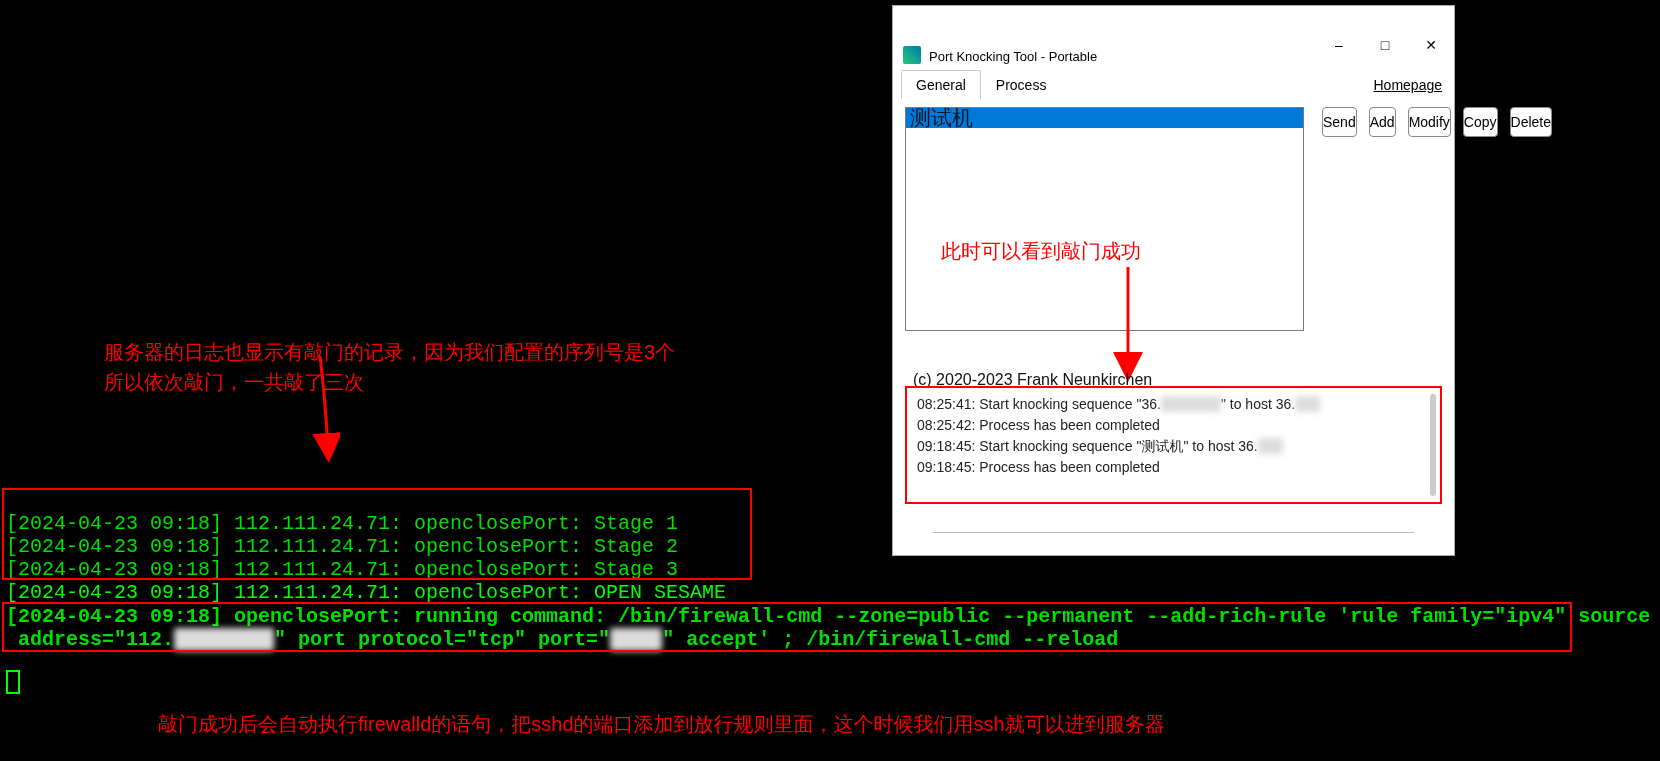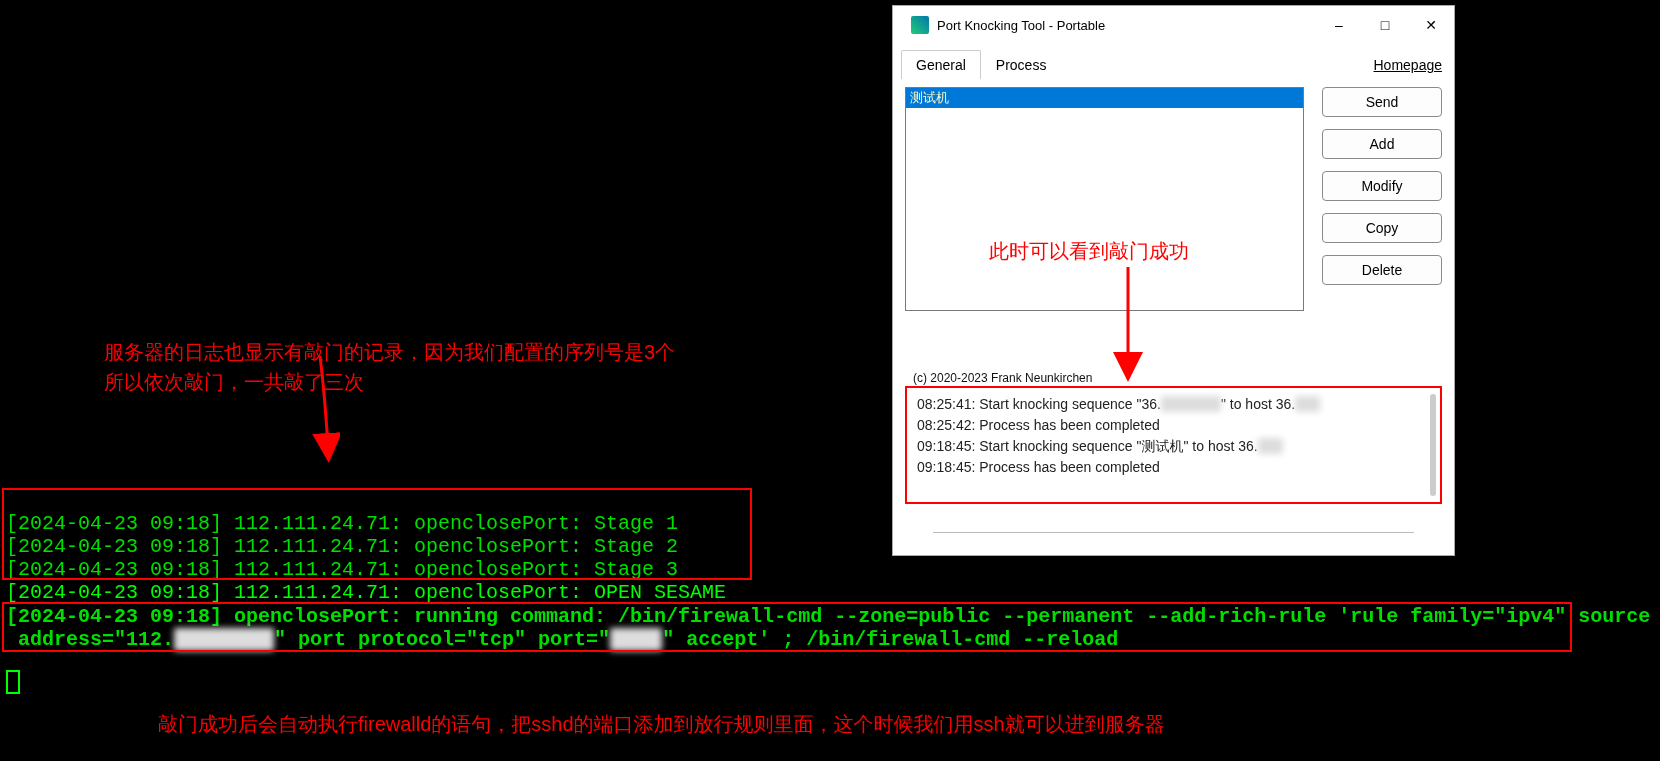--- a/index.html
+++ b/index.html
@@ -13,44 +13,44 @@
 
 
 .term { position:absolute; left:6px; font-family:"Consolas","Courier New",monospace; font-size:20px; line-height:23px; color:#00ff00; white-space:pre; }
 .term .green { color:#00e000; }
 .term .bright { color:#00ff00; }
 .redbox { position:absolute; border:2px solid #ff0000; }
 .cursor { position:absolute; left:6px; top:670px; color:#00ff00; font-family:monospace; font-size:20px; border:2px solid #00ff00; width:14px; height:24px; display:flex; align-items:center; justify-content:center; }
 
 
 .dlg { position:absolute; left:892px; top:5px; width:563px; height:551px; background:#fff; border:1px solid #aaa; font-family:"Segoe UI","Microsoft YaHei",Arial,sans-serif; font-size:14px; color:#000; }
-.titlebar { height:38px; display:flex; align-items:center; padding-left:18px; }
+.titlebar { height:38px; display:flex; align-items:flex-end; padding-left:10px;margin-top:20px; }
 .titlebar .ico { width:18px; height:18px; margin-right:8px; background:linear-gradient(45deg,#2c7,#07a); border-radius:2px; }
 .titlebar .ttl { flex:1; font-size:13px; }
 .winbtn { width:46px; height:38px; display:flex; align-items:center; justify-content:center; font-size:14px; cursor:default; }
 
 .tabs { display:flex; align-items:flex-end; padding:6px 10px 0 8px; }
 .tab { padding:6px 14px; border:1px solid transparent; border-bottom:none; font-size:14px; cursor:default; }
 .tab.active { border-color:#ccc; background:#fff; border-radius:2px 2px 0 0; }
 .tabs .spacer { flex:1; }
 .homepage { color:#000000; text-decoration:underline; font-size:14px; padding:6px 2px; cursor:pointer; }
 
 .body { padding:8px 12px 12px 12px; display:flex; gap:18px; }
 .listbox { flex:1; height:224px; border:1px solid #7a7a7a; background:#fff; }
-.listitem { background:#0078d7; color:#fef9c3; padding:0 4px; font-size:13px; line-height:20px; }
-.btns { display:flex; flex-direction:column; gap:12px; width:120px; }
+.listitem { background:#0078d7; color:#0f172a; padding:0 4px; font-size:21px; line-height:20px; }
+.btns { display:flex; flex-direction:row; gap:12px; width:120px; }
 .btn { height:30px; border:1px solid #8a8a8a; border-radius:4px; background:#fdfdfd; font-size:14px; cursor:default; }
 
-.copyright { position:absolute; left:20px; top:365px; font-size:12px; color:#111; }
+.copyright { position:absolute; left:20px; top:365px; font-size:16px; color:#111; }
 .logbox { position:absolute; left:12px; right:12px; top:380px; height:118px; border:2px solid #ff0000; padding:6px 10px; font-size:14px; line-height:21px; color:#222; overflow:hidden; }
 .logbox .scroll { position:absolute; right:4px; top:6px; bottom:6px; width:6px; background:#ccc; border-radius:3px; }
 .blur { filter:blur(3px); background:#ddd; color:#ddd; border-radius:2px; padding:0 2px; }
 .hline { position:absolute; left:40px; right:40px; bottom:22px; height:1px; background:#bbb; }
 
-.red-inline-anno { position:absolute; color:#ff0000; font-size:20px;margin-left:48px; }
+.red-inline-anno { position:absolute; color:#ff0000; font-size:20px; }
 </style>
 </head>
 <body>
 
 <div class="anno" style="left:104px; top:291px;">
   <div>服务器的日志也显示有敲门的记录，因为我们配置的序列号是3个</div>
   <div>所以依次敲门，一共敲了三次</div>
 </div>
 
 <svg class="arrow" style="left:270px; top:356px; width:70px; height:108px;" viewBox="0 0 70 108">

